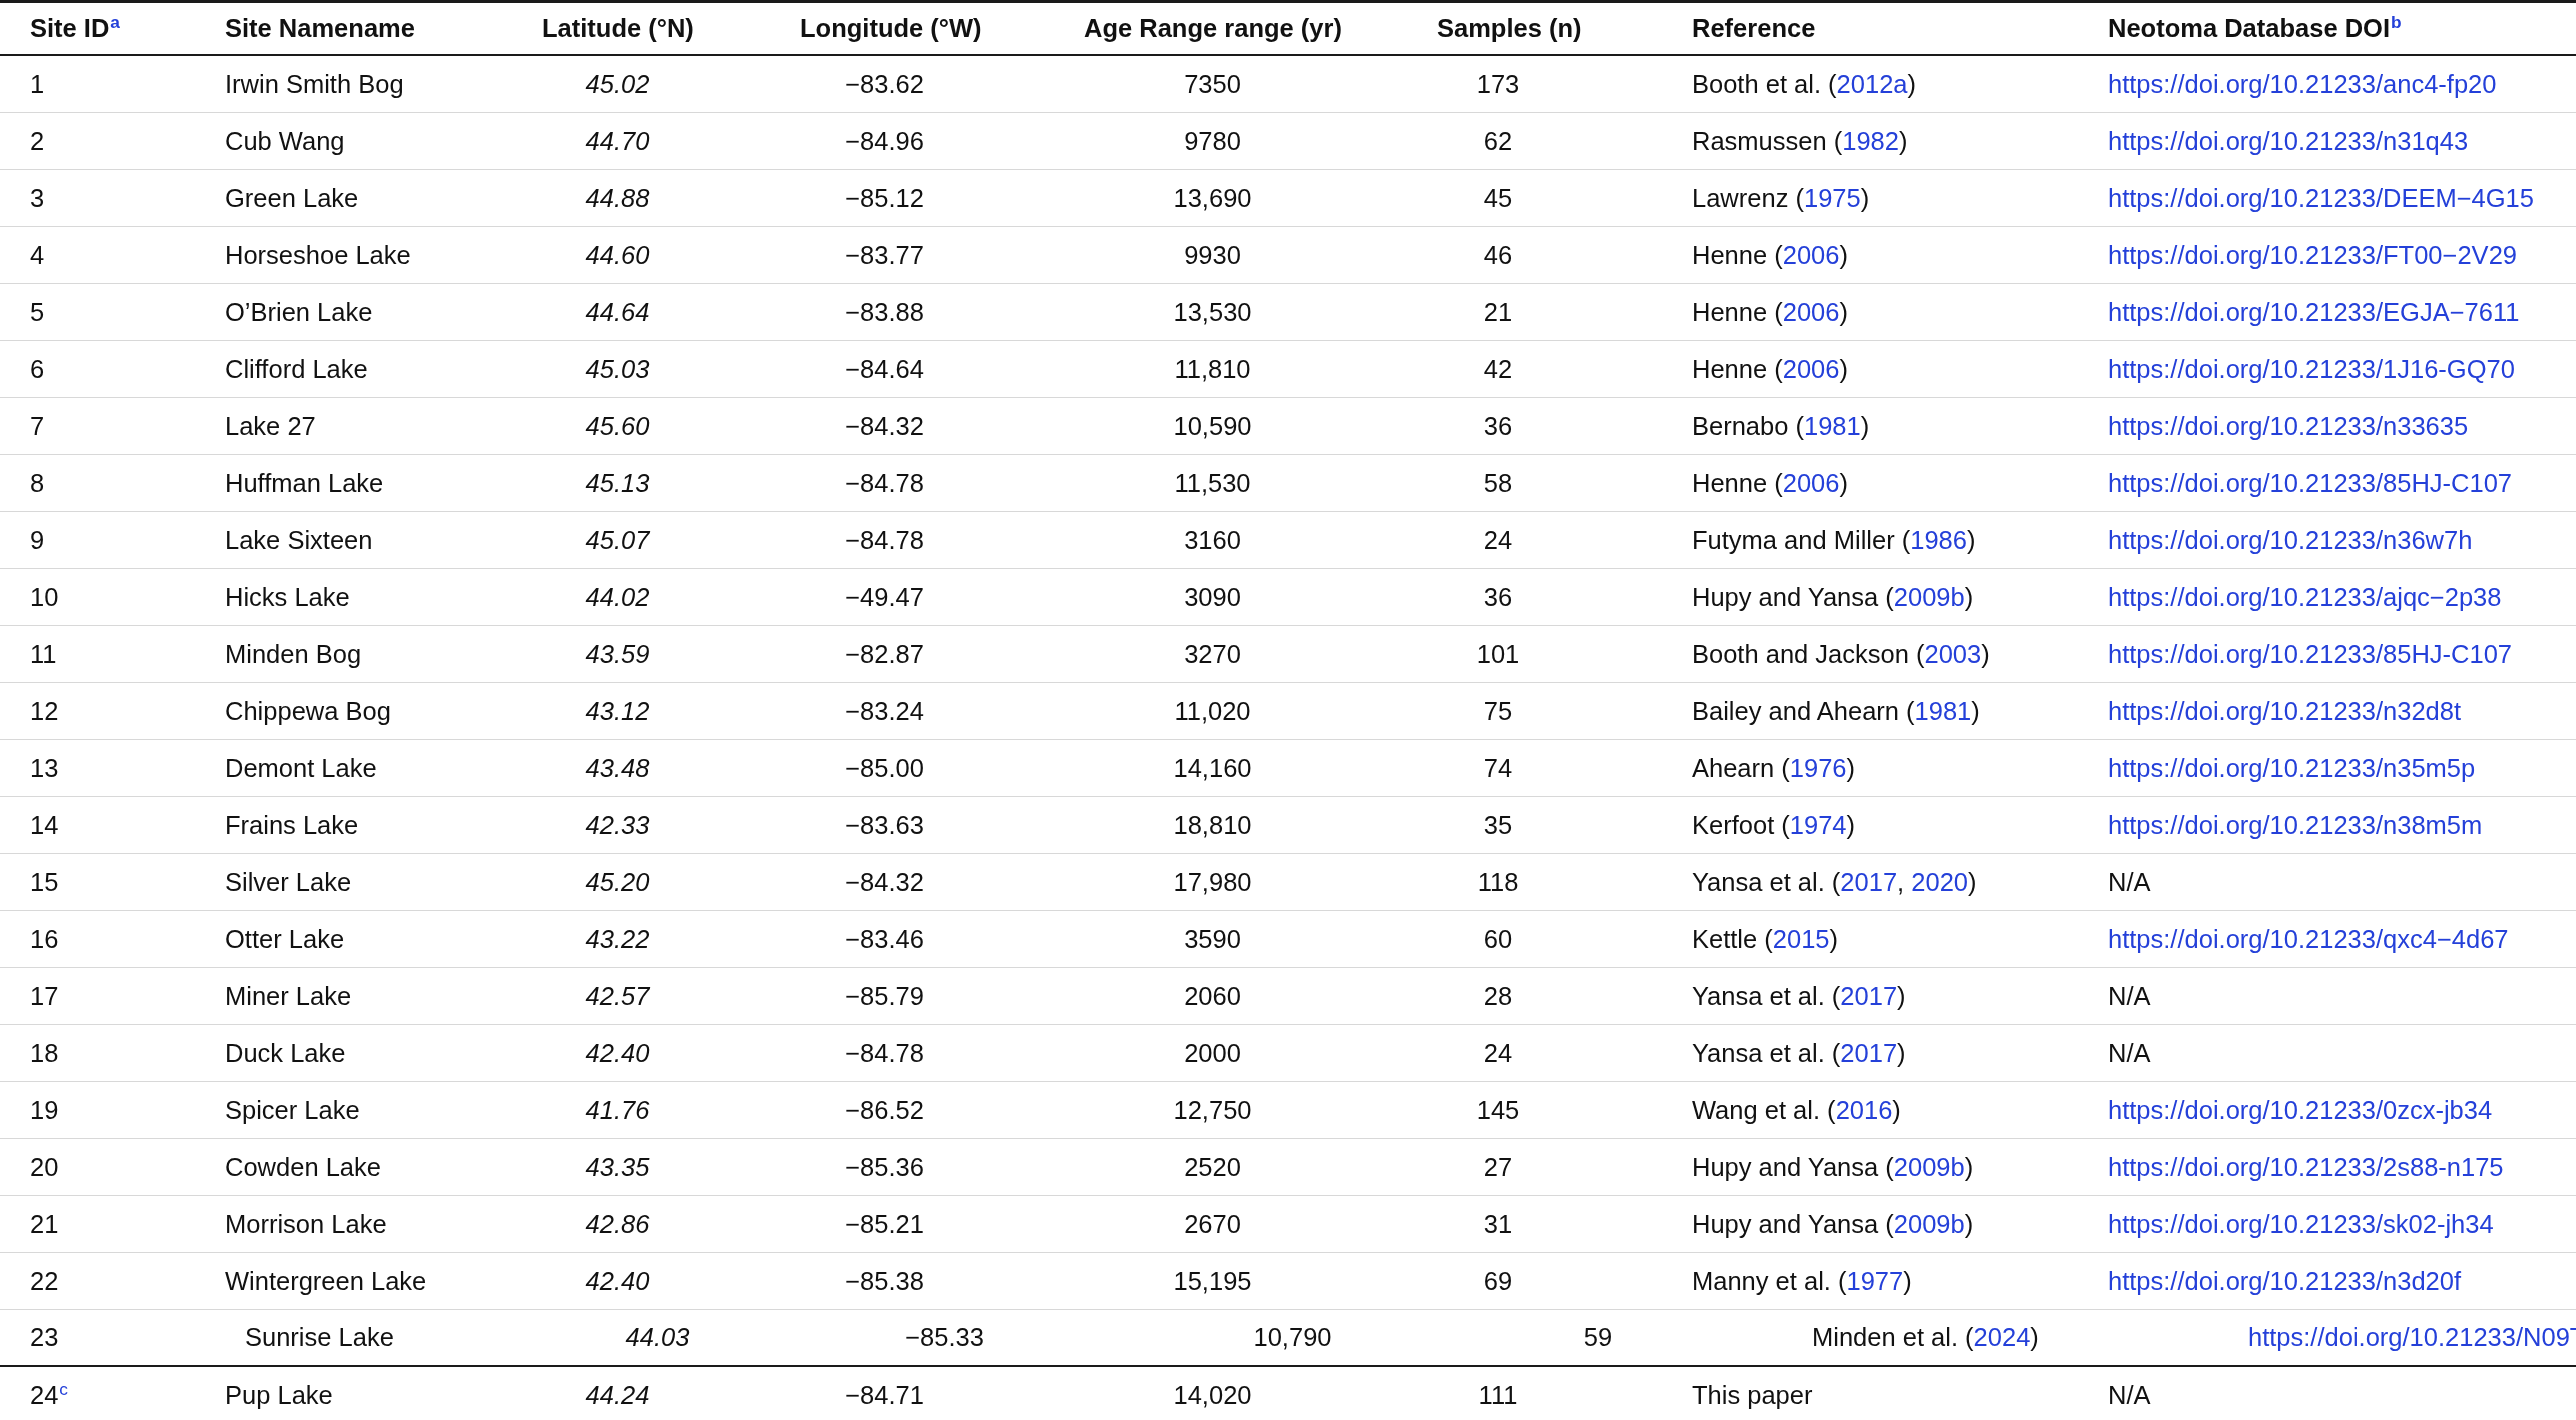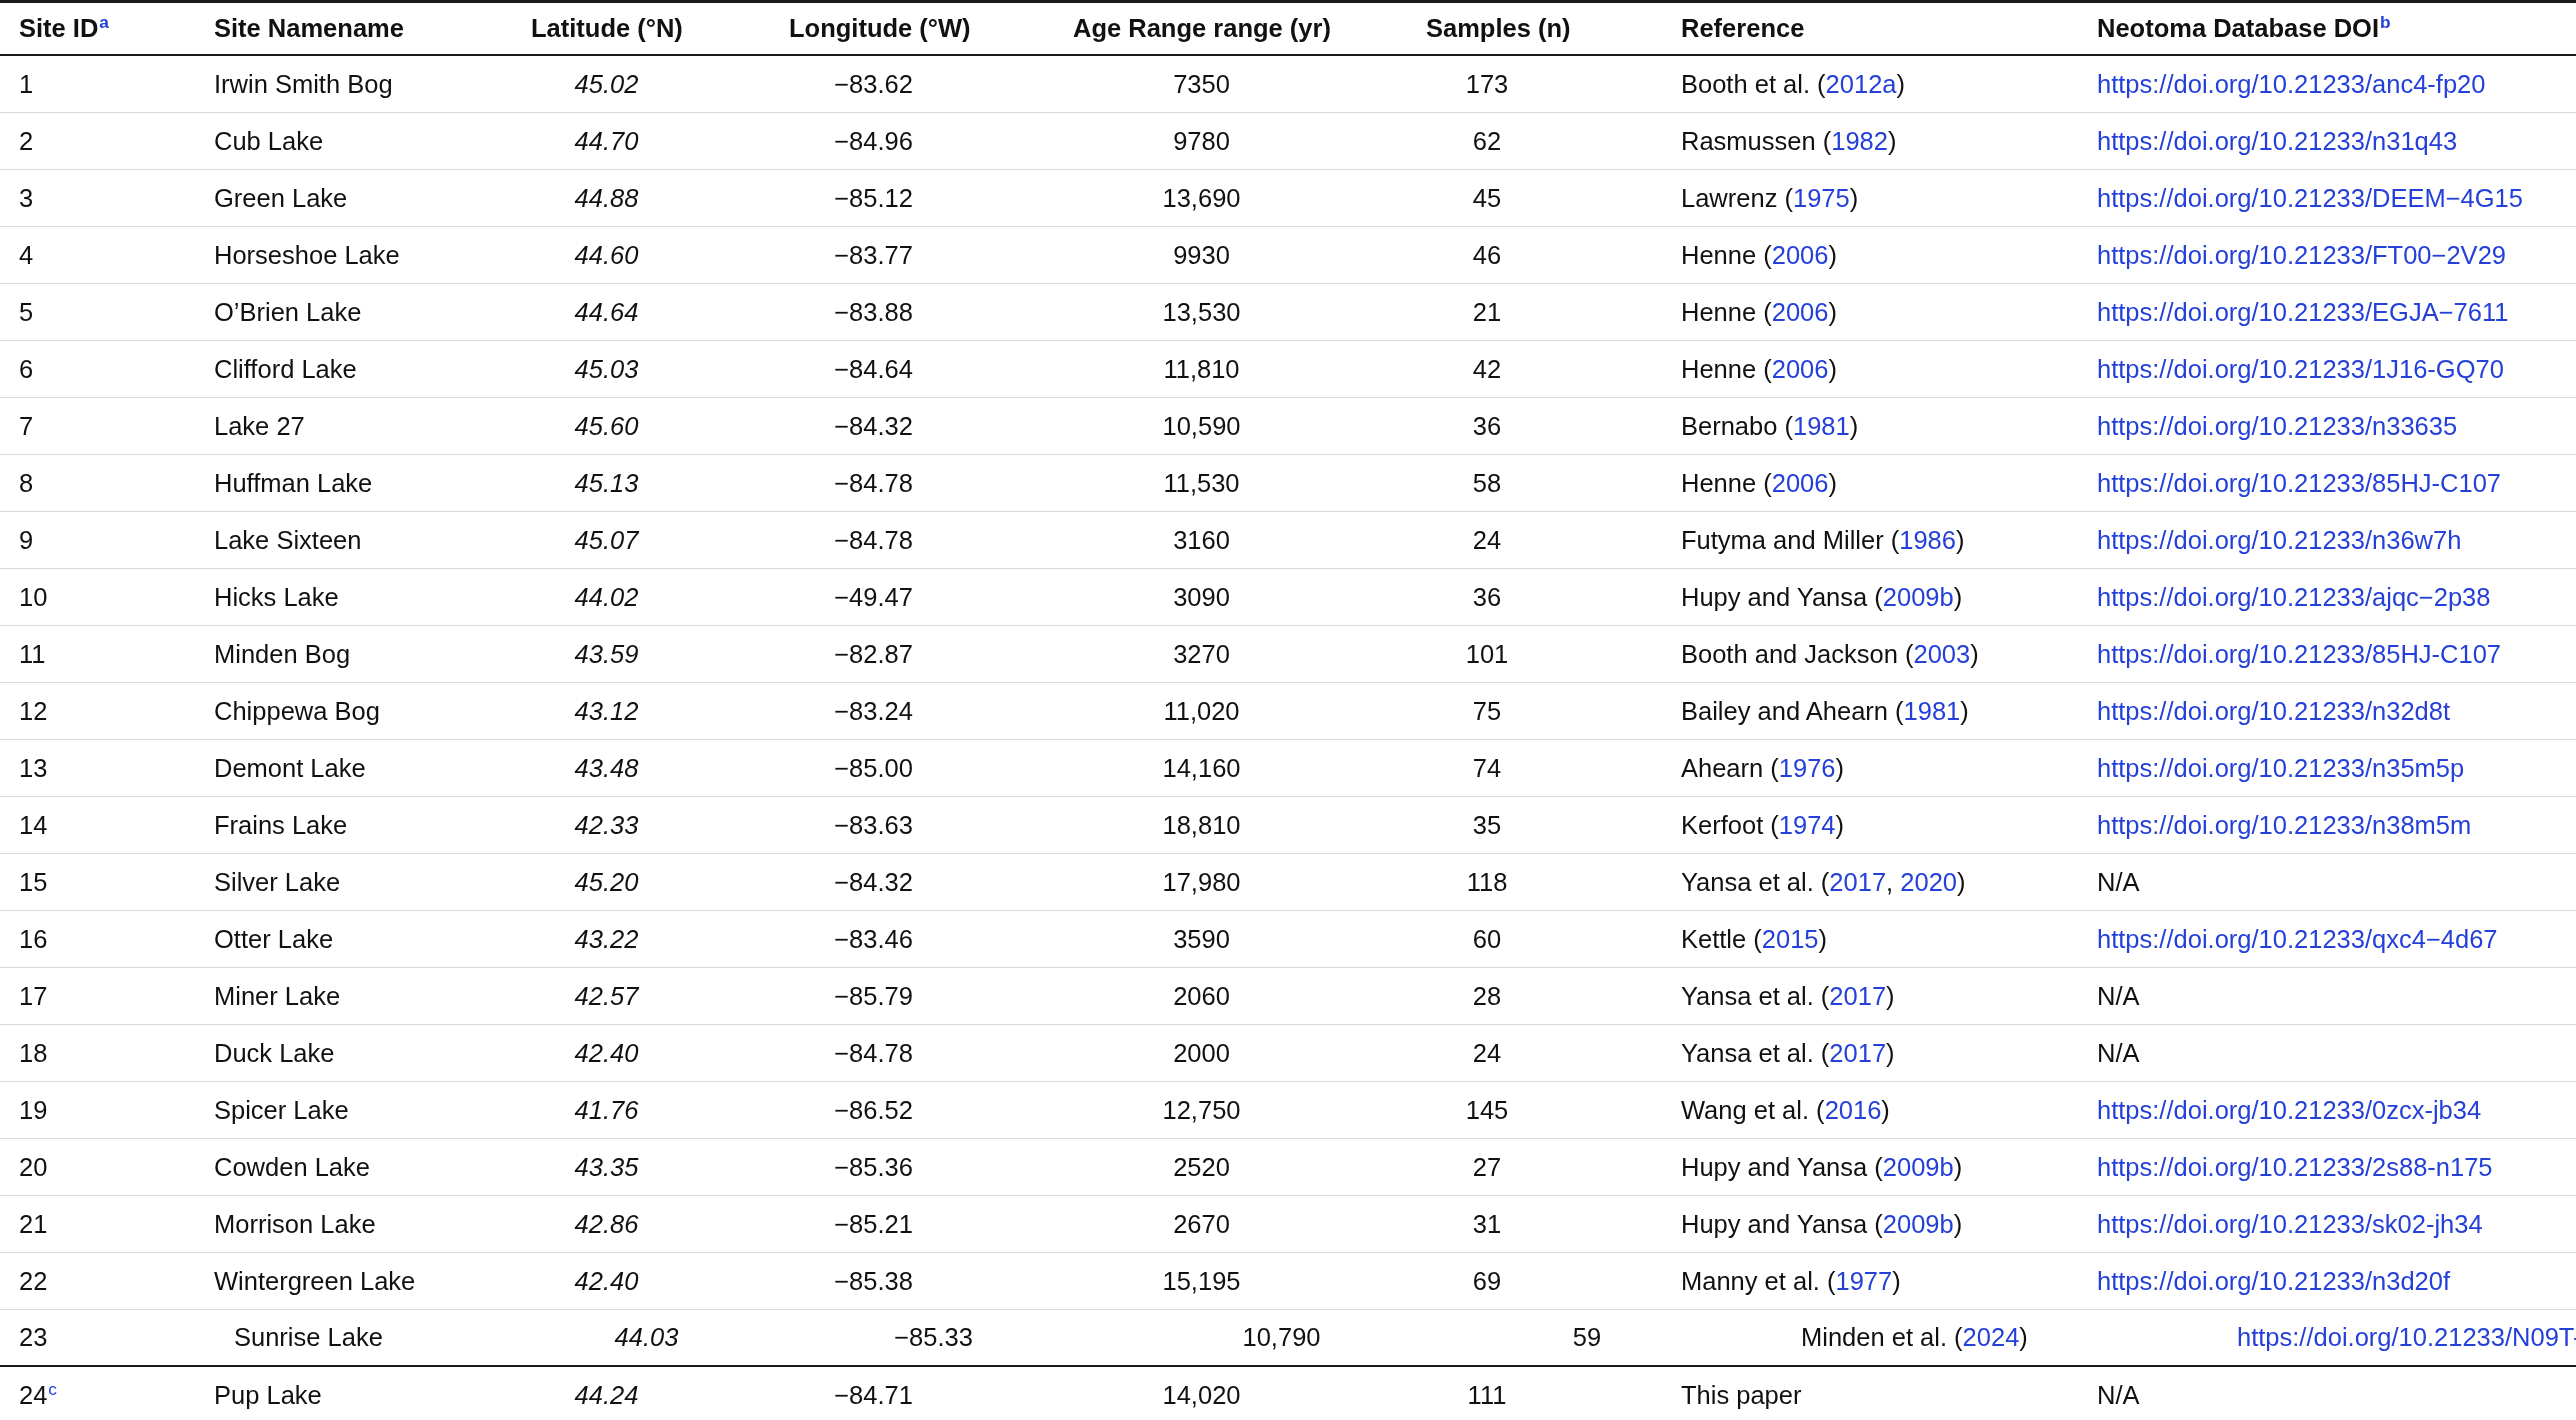--- a/index.html
+++ b/index.html
@@ -18,21 +18,21 @@
   #sites-table {
     width: 2576px;
     border-top: 3.6px solid var(--dark, #1a1a1a);
     box-sizing: border-box;
   }
   .row {
     display: grid;
     grid-template-columns: 195px 317px 258px 284px 353px 255px 416px 1fr;
     align-items: center;
     height: 57px;
-    padding-left: 19px;
+    padding-left: 30px;
     box-sizing: border-box;
     border-bottom: 1.8px solid var(--rule, #d8d8d8);
   }
   .row.header {
     height: 53px;
     border-bottom: 2.7px solid var(--dark, #1a1a1a);
     font-weight: bold;
   }
   .row.prefinal {
     border-bottom: 2.7px solid var(--dark, #1a1a1a);
@@ -94,21 +94,21 @@
         <span class="num num-age">7350</span>
       </div>
       <div class="cell">
         <span class="num num-samples">173</span>
       </div>
       <div class="cell"><span>Booth et al. (</span><a class="link">2012a</a><span>)</span></div>
       <div class="cell"><a class="link">https://doi.org/10.21233/anc4-fp20</a></div>
     </div>
     <div class="row">
       <div class="cell"><span>2</span></div>
-      <div class="cell"><span>Cub Lake</span></div>
+      <div class="cell"><span>Cub Wang</span></div>
       <div class="cell">
         <span class="num num-lat">44.70</span>
       </div>
       <div class="cell">
         <span class="num num-lon">−84.96</span>
       </div>
       <div class="cell">
         <span class="num num-age">9780</span>
       </div>
       <div class="cell">

